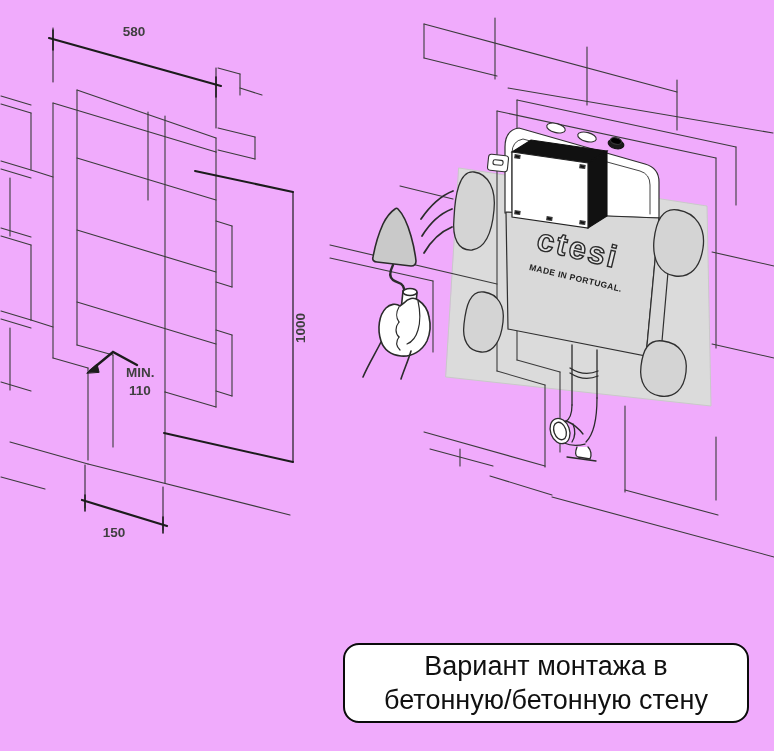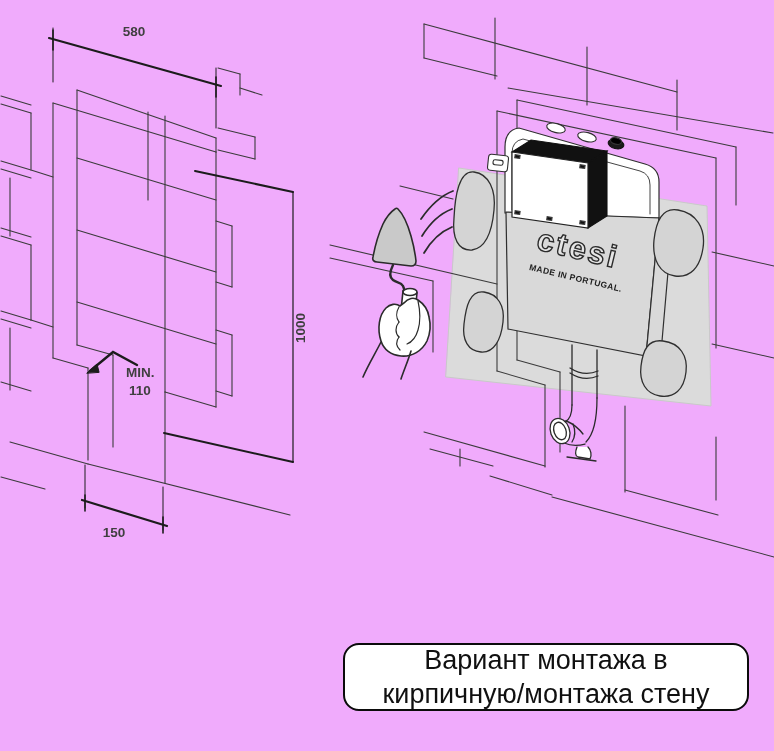--- a/index.html
+++ b/index.html
@@ -3,21 +3,21 @@
 <meta charset="utf-8">
 <style>
   html,body{margin:0;padding:0;background:#ffffff;}
   #stage{
     position:relative;width:774px;height:751px;background:#f0abfc;overflow:hidden;
     font-family:"Liberation Sans", sans-serif;
   }
   #drawing{position:absolute;left:0;top:0;}
   .dimtext{font-family:"Liberation Sans", sans-serif;font-size:13.5px;font-weight:bold;fill:#3f3f3f;}
   .caption-box{
-    position:absolute;left:343px;top:643px;width:406px;height:68px;
+    position:absolute;left:343px;top:643px;width:406px;height:80px;
     border:2.5px solid #0b0b0b;border-radius:16px;background:#ffffff;
     display:flex;flex-direction:column;align-items:center;justify-content:center;
     box-sizing:border-box;
   }
   .caption-box div{
     font-size:27px;line-height:34px;color:#101010;white-space:nowrap;
     font-family:"Liberation Sans", sans-serif;
   }
   .brandtext{font-family:"Liberation Sans", sans-serif;font-weight:bold;}
 </style>
@@ -235,16 +235,16 @@
       <path d="M411,351 C408,361 404,370 401,379" fill="none"></path>
     </g>
   </g>
 
   <text class="brandtext" x="578" y="259" text-anchor="middle" font-size="31" letter-spacing="2.5" fill="#e6e6e6" stroke="#2b2b2b" stroke-width="1.4" transform="rotate(13.5 578 249)">ctesi</text>
   <text class="brandtext" x="576" y="281" text-anchor="middle" font-size="8.5" letter-spacing="0.4" fill="#1d1d1d" transform="rotate(13.5 576 277)">MADE IN PORTUGAL.</text>
 </svg>
 
   <div class="caption-box">
     <div>Вариант монтажа в</div>
-    <div>кирпичную/монтажа стену</div>
+    <div>бетонную/бетонную стену</div>
   </div>
 
 </div>
 
 </body></html>

